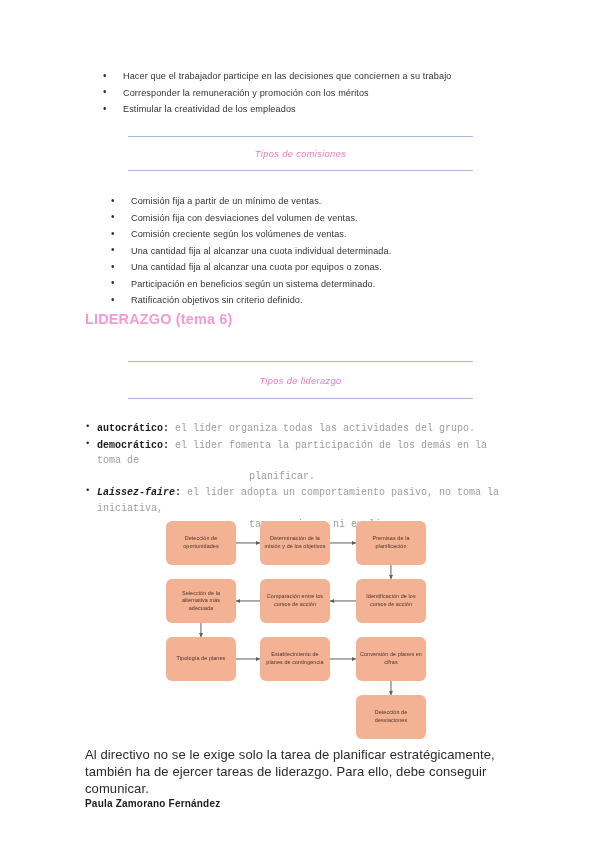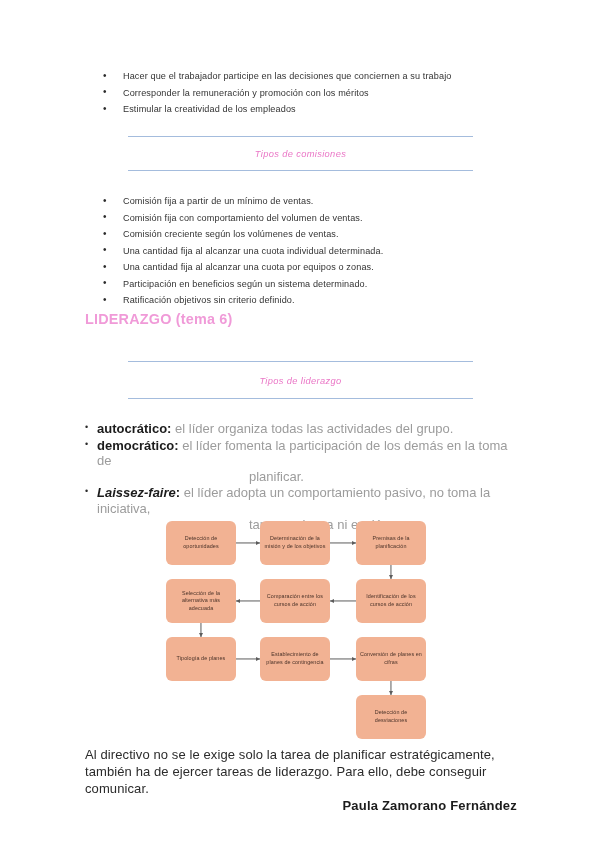--- a/index.html
+++ b/index.html
@@ -81,21 +81,21 @@
   #heading-liderazgo {
     top: 361px;
   }
   #heading-liderazgo .rh-title {
     padding: 14px 0 12px 0;
   }
 
   
   .comisiones-list {
     position: absolute;
-    left: 102px;
+    left: 110px;
     top: 194px;
     width: 420px;
   }
 
   
   .section-title {
     position: absolute;
     left: 85px;
     top: 311px;
     font-size: 14.4px;
@@ -110,25 +110,26 @@
     left: 85px;
     top: 421px;
     width: 430px;
     margin: 0;
     padding: 0;
     list-style: none;
   }
   .def-list li {
     position: relative;
     padding-left: 12px;
-    font-size: 13px;
+    font-size: 10px;
     line-height: 15.6px;
     color: #9c9c9c;
     margin-bottom: 1px;
     text-indent: 0;
+    font-family: Liberation Mono, monospace;
   }
   .def-list li::before {
     content: "\2022";
     position: absolute;
     left: 0;
     top: -1px;
     font-size: 9px;
     color: #2b2b2b;
   }
   .def-list .term {
@@ -230,22 +231,21 @@
     color: #2b2b2b;
     letter-spacing: 0.1px;
   }
 
   
   .footer {
     position: absolute;
     left: 85px;
     top: 798px;
     width: 432px;
-    text-align: right;
-    font-size: 13px;
+    font-size: 10px;
     font-weight: bold;
     color: #1c1c1c;
     letter-spacing: 0.2px;
   }
 </style>
 </head>
 <body>
 
 <div class="page">
 
@@ -256,21 +256,21 @@
   </ul>
 
   <div class="ruled-heading" id="heading-comisiones">
     <div class="rule top"></div>
     <div class="rh-title">Tipos de comisiones</div>
     <div class="rule bottom"></div>
   </div>
 
   <ul class="bullet-list comisiones-list">
     <li>Comisión fija a partir de un mínimo de ventas.</li>
-    <li>Comisión fija con comportamiento del volumen de ventas.</li>
+    <li>Comisión fija con desviaciones del volumen de ventas.</li>
     <li>Comisión creciente según los volúmenes de ventas.</li>
     <li>Una cantidad fija al alcanzar una cuota individual determinada.</li>
     <li>Una cantidad fija al alcanzar una cuota por equipos o zonas.</li>
     <li>Participación en beneficios según un sistema determinado.</li>
     <li>Ratificación objetivos sin criterio definido.</li>
   </ul>
 
   <div class="section-title">LIDERAZGO (tema 6)</div>
 
   <div class="ruled-heading" id="heading-liderazgo">

